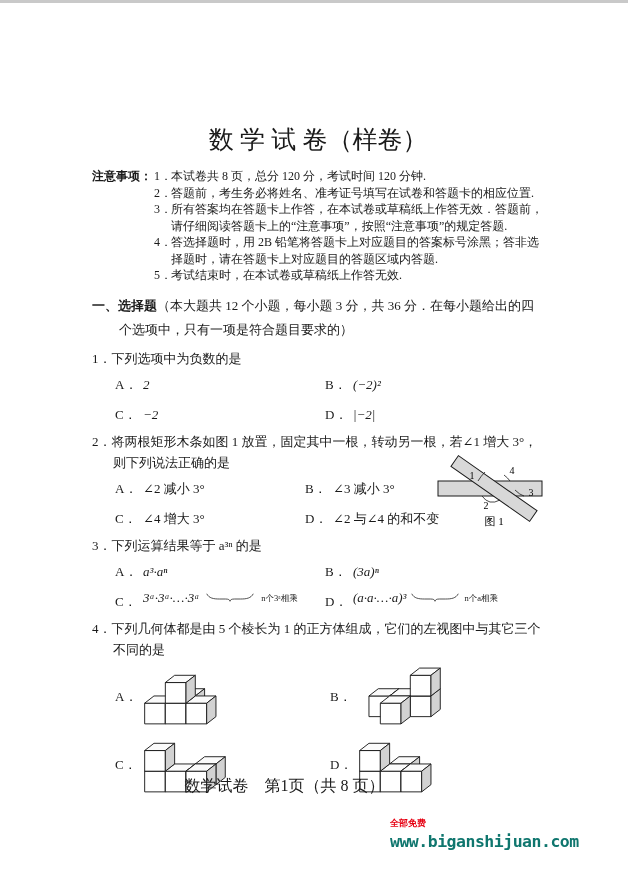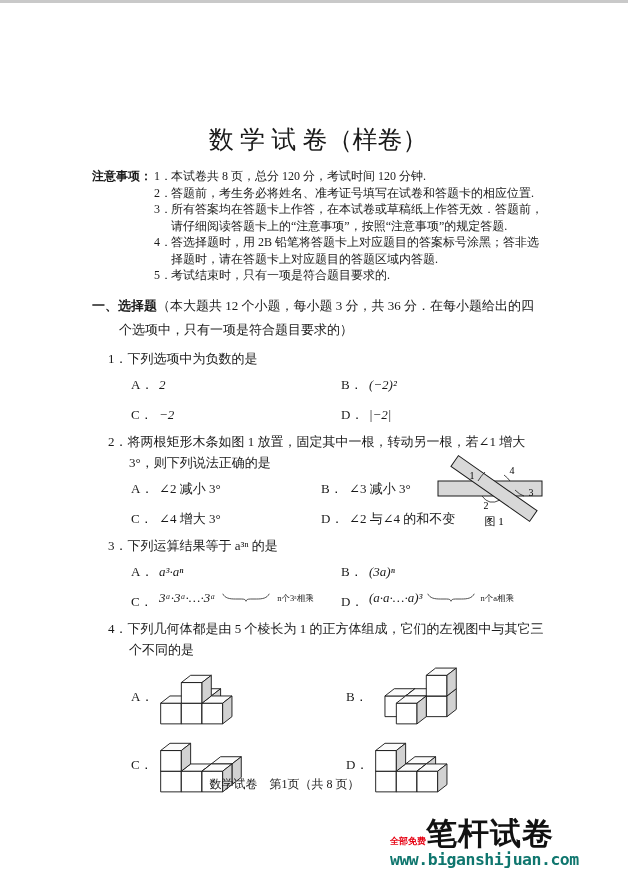--- a/index.html
+++ b/index.html
@@ -10,37 +10,37 @@
   .title-line{text-align:center;font-size:16px;line-height:22px;}
   .main-title{text-align:center;font-size:25px;font-weight:400;line-height:36px;margin-top:4px;}
   .notice{margin-top:10px;font-size:12px;line-height:16.5px;display:flex;}
   .notice-label{font-weight:700;white-space:nowrap;width:62px;flex:none;}
   .notice-items{flex:1;}
   .notice-item{display:flex;}
   .notice-item .num{width:17px;flex:none;}
   .notice-item .txt{flex:1;}
   .section-head{margin-top:10px;font-size:13px;line-height:24px;padding-left:27px;text-indent:-27px;}
   .section-head .bold{font-weight:700;}
-  .q{margin-top:6px;font-size:13px;margin-left:16px;}
+  .q{margin-top:6px;font-size:13px;}
   .stem{line-height:21px;padding-left:21px;text-indent:-21px;}
   .qnum{display:inline;}
   .opts{margin-top:5px;padding-left:23px;display:grid;grid-template-columns:210px 1fr;grid-row-gap:9px;}
   .opt{line-height:21px;display:flex;align-items:flex-start;}
   .opt .letter{width:28px;flex:none;}
   .expr{font-style:italic;}
   .stack{display:inline-flex;flex-direction:row;align-items:center;line-height:14px;}
   .stack .brace{display:block;margin-top:-1px;}
   .stack .brace-label{font-size:8.5px;line-height:10px;font-style:normal;}
   .q2-wrap{position:relative;}
   .q2-wrap .opts{width:340px;grid-template-columns:190px 1fr;}
   .fig1{position:absolute;right:-4px;top:20px;width:112px;text-align:center;}
   .q4-grid{margin-top:6px;padding-left:23px;display:grid;grid-template-columns:215px 1fr;grid-row-gap:6px;}
   .q4-cell{display:flex;align-items:center;}
   .q4-cell .letter{width:26px;flex:none;font-size:13px;}
-  .footer{position:absolute;top:776px;left:0;width:569px;text-align:center;font-size:12px;}
+  .footer{position:absolute;top:776px;left:0;width:569px;text-align:center;font-size:16px;}
   .watermark{position:absolute;right:26px;top:818px;width:212px;font-family:"Liberation Sans","DejaVu Sans",sans-serif;}
   .wm-brand-row{display:flex;align-items:flex-end;justify-content:flex-start;}
   .wm-tag{color:#e60012;font-size:9px;font-weight:700;line-height:10px;margin-bottom:4px;white-space:nowrap;}
   .wm-brand{font-size:31px;font-weight:700;line-height:32px;letter-spacing:1px;color:#111;}
   .wm-url{font-family:"DejaVu Sans Mono","Liberation Mono",monospace;font-weight:700;font-size:16.5px;line-height:20px;color:#0f766e;letter-spacing:-0.5px;}
   svg text{font-family:"Liberation Serif","DejaVu Serif",serif;}
 </style>
 </head>
 <body>
 
@@ -64,21 +64,21 @@
       <div class="notice-item">
         <span class="num">3．</span>
         <span class="txt">所有答案均在答题卡上作答，在本试卷或草稿纸上作答无效．答题前，请仔细阅读答题卡上的“注意事项”，按照“注意事项”的规定答题.</span>
       </div>
       <div class="notice-item">
         <span class="num">4．</span>
         <span class="txt">答选择题时，用 2B 铅笔将答题卡上对应题目的答案标号涂黑；答非选择题时，请在答题卡上对应题目的答题区域内答题.</span>
       </div>
       <div class="notice-item">
         <span class="num">5．</span>
-        <span class="txt">考试结束时，只有一项是符合题目要求的.</span>
+        <span class="txt">考试结束时，在本试卷或草稿纸上作答无效.</span>
       </div>
     </div>
   </div>
 
   <div class="section-head"><span class="bold">一、选择题</span><span>（本大题共 12 个小题，每小题 3 分，共 36 分．在每小题给出的四个选项中，只有一项是符合题目要求的）</span></div>
 
   <div class="q">
     <div class="stem"><span class="qnum">1．</span><span>下列选项中为负数的是</span></div>
     <div class="opts">
       <div class="opt">
@@ -257,16 +257,15 @@
     </div>
   </div>
 
 </div>
 
 <div class="footer">数学试卷　第1页（共 8 页）</div>
 
 <div class="watermark">
   <div class="wm-brand-row">
     <span class="wm-tag">全部免费</span>
-    <span class="wm-brand">笔杆试卷</span>
   </div>
   <div class="wm-url">www.biganshijuan.com</div>
 </div>
 
 </body></html>

